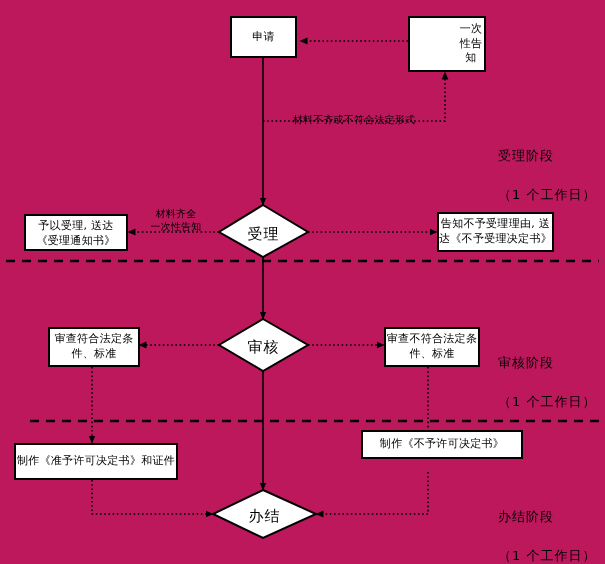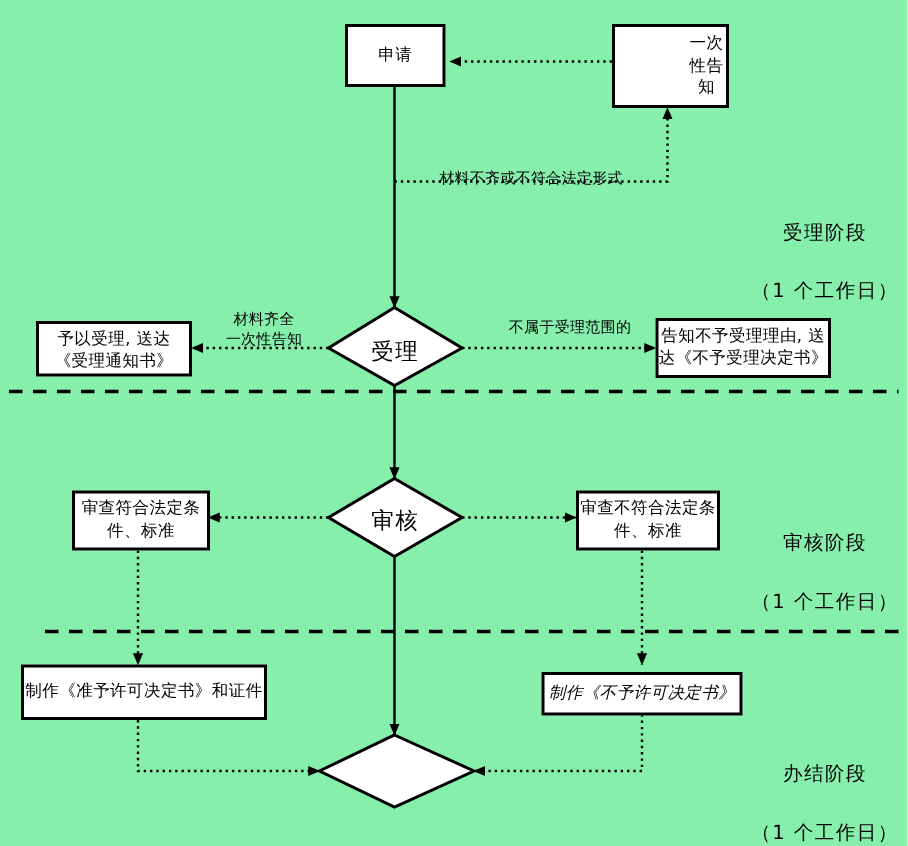--- a/index.html
+++ b/index.html
@@ -1,20 +1,20 @@
 <!DOCTYPE html>
 <html><head>
 <meta charset="utf-8">
 <style>
   html,body{margin:0;padding:0;background:#ffffff;}
   body{font-family:"DejaVu Sans","Liberation Sans",sans-serif;}
   #canvas{
     position:relative;
     width:605px;height:564px;
-    background:#86efac;
+    background:#be185d;
     overflow:hidden;
   }
   svg#wires{position:absolute;left:0;top:0;width:605px;height:564px;}
   .node{
     position:absolute;
     box-sizing:border-box;
     display:flex;align-items:center;justify-content:center;
     text-align:center;
     color:#000;
     background:#fff;
@@ -23,21 +23,20 @@
     letter-spacing:0.3px;
   }
   .box{
     border:2px solid #000;
   }
   .stage{
     position:absolute;
     color:#000;
     font-size:13px;
     line-height:1.5;
-    text-align:center;
     white-space:pre-line;
     letter-spacing:1px;
   }
   .edgelabel{
     position:absolute;
     color:#000;
     font-size:10px;
     line-height:1.3;
     text-align:center;
     white-space:pre-line;
@@ -127,43 +126,43 @@
 
   <div class="node box" style="left:384px;top:327px;width:96px;height:40px;white-space:pre-line;">
     <span>审查不符合法定条
 件、标准</span>
   </div>
 
   <div class="node box" style="left:14px;top:443px;width:164px;height:37px;">
     <span>制作《准予许可决定书》和证件</span>
   </div>
 
-  <div class="node box" style="left:361px;top:448px;width:134px;height:29px;font-style:italic;">
+  <div class="node box" style="left:361px;top:430px;width:162px;height:29px;">
     <span>制作《不予许可决定书》</span>
   </div>
 
   <div class="diamond-label" style="left:219px;top:225px;width:89px;">
     <span>受理</span>
   </div>
   <div class="diamond-label" style="left:219px;top:338px;width:89px;">
     <span>审核</span>
+  </div>
+  <div class="diamond-label" style="left:213px;top:507px;width:103px;">
+    <span>办结</span>
   </div>
 
   <div class="edgelabel" style="left:258px;top:100px;width:192px;">
     <span>材料不齐或不符合法定形式</span>
   </div>
 
   <div class="edgelabel" style="left:133px;top:194px;width:86px;">
     <span>材料齐全
 一次性告知</span>
   </div>
 
-  <div class="edgelabel" style="left:325px;top:199px;width:110px;">
-    <span>不属于受理范围的</span>
-  </div>
 
   <div class="stage" style="left:498px;top:126px;width:104px;">
     <div>受理阶段</div>
     <div>（1 个工作日）</div>
   </div>
 
   <div class="stage" style="left:498px;top:333px;width:104px;">
     <div>审核阶段</div>
     <div>（1 个工作日）</div>
   </div>

